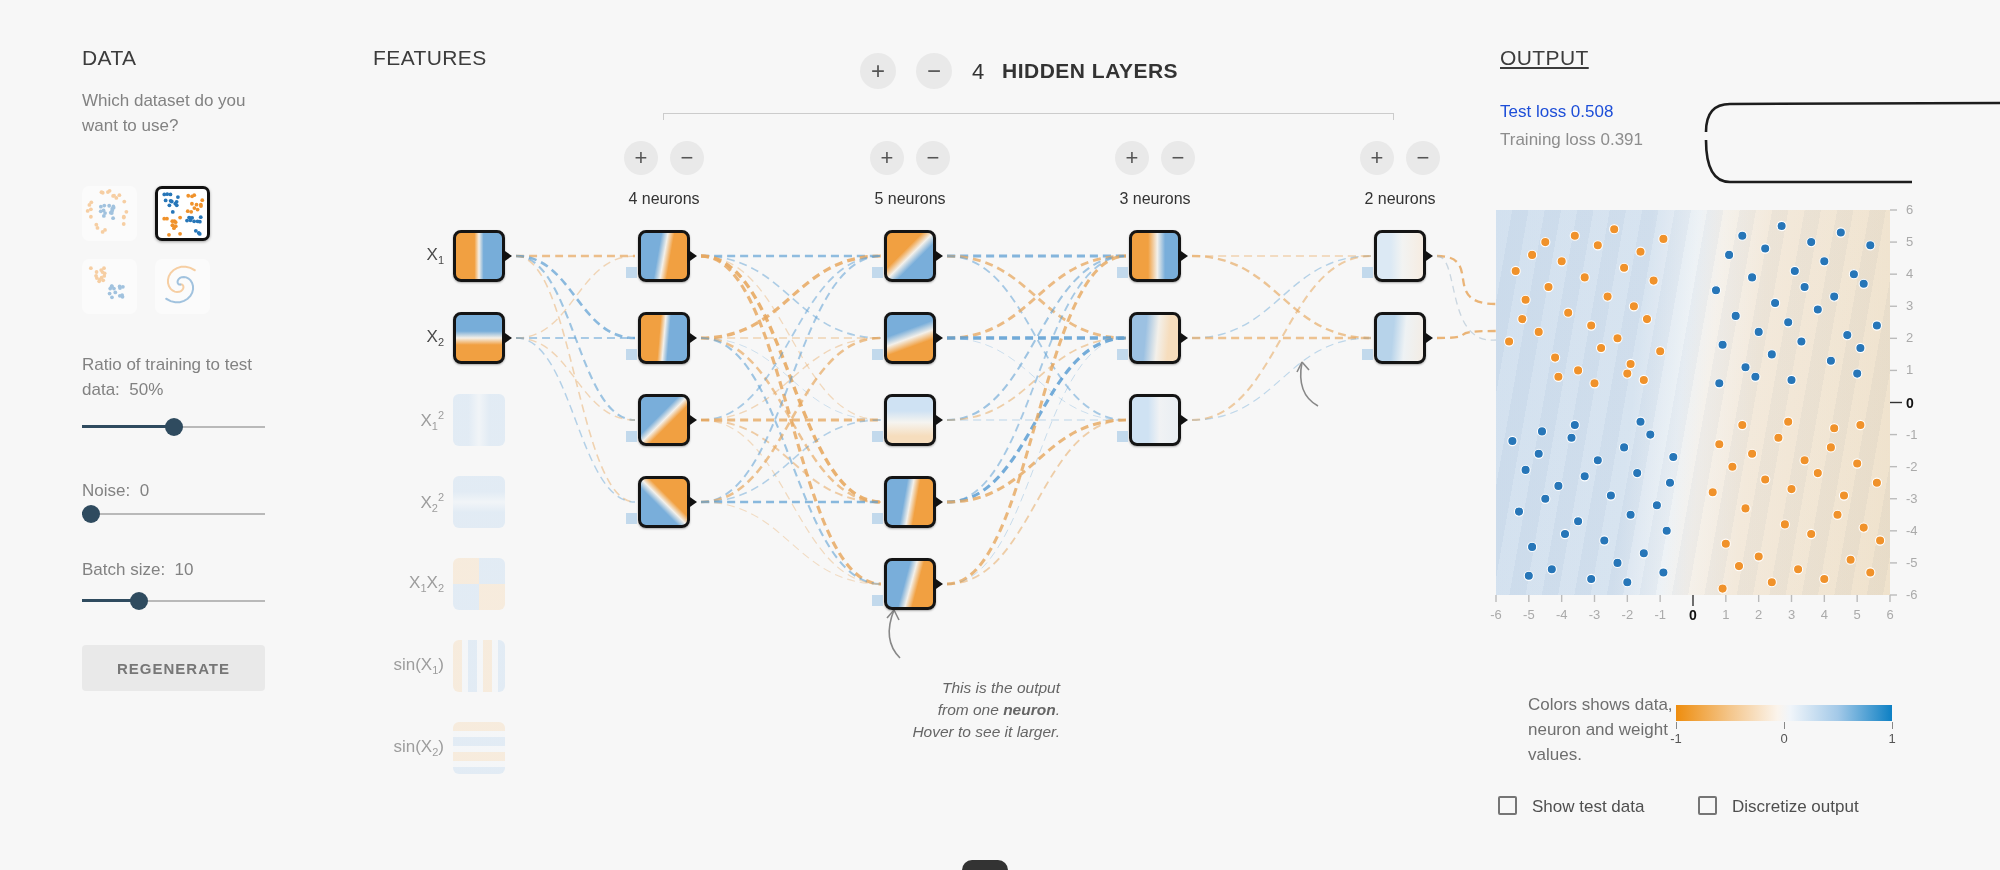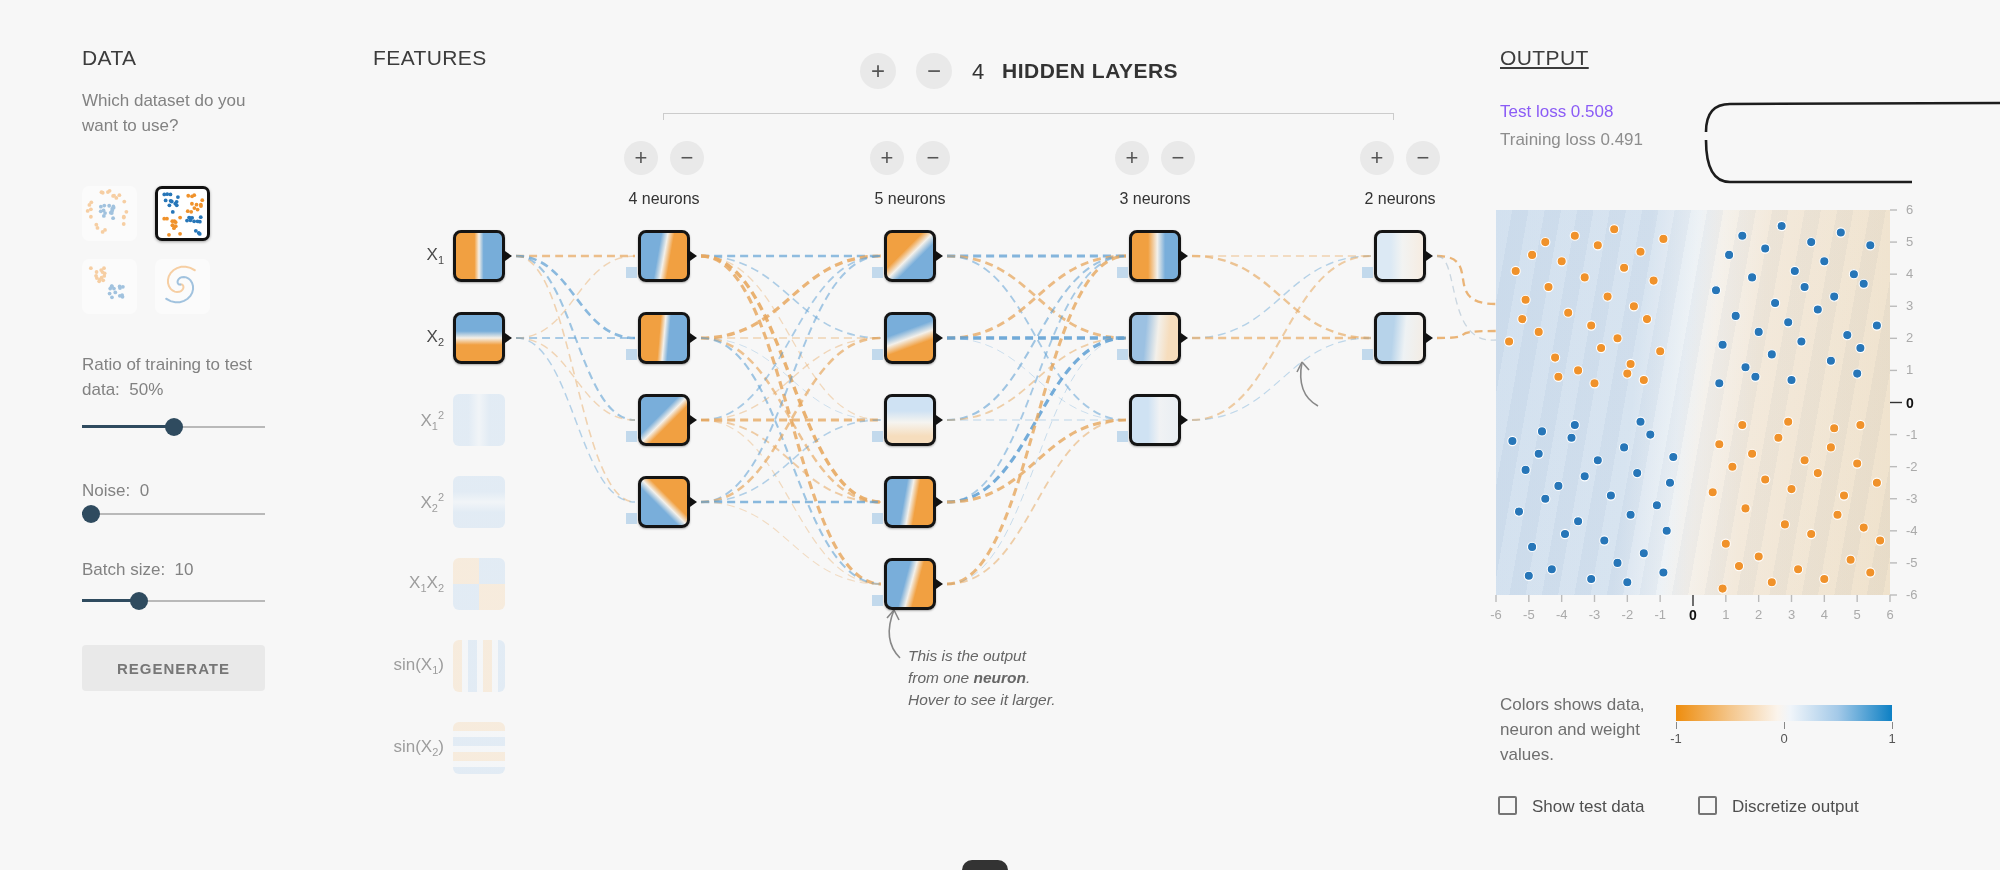--- a/index.html
+++ b/index.html
@@ -37,21 +37,21 @@
   .hdr-label{position:absolute;font-size:21px;color:#333;letter-spacing:.5px;font-weight:bold;}
   .bracket{position:absolute;height:6px;border-top:1.5px solid #ccc;border-left:1.5px solid #ccc;border-right:1.5px solid #ccc;}
   .nlabel{position:absolute;font-size:16px;color:#333;text-align:center;width:120px;}
   
   .loss-line{position:absolute;font-size:17px;}
   #plot{position:absolute;background:
      linear-gradient(96deg,#d0dfee 0%,#d5e2ef 36%,#ecf1f5 47%,#f4f0ea 53%,#f2e8d9 64%,#eee0c9 100%);}
   #plot .bands{position:absolute;inset:0;background:repeating-linear-gradient(100deg,rgba(255,255,255,.06) 0 16px,rgba(110,140,180,.05) 16px 32px);}
   .tick-label{position:absolute;font-size:13px;color:#aaa;}
   .tick-label.zero{color:#111;font-weight:700;font-size:14px;}
-  .caption{position:absolute;font-size:17px;color:#6f6f6f;line-height:25px;}
+  .caption{position:absolute;font-size:17px;color:#6f6f6f;line-height:25px;margin-left:28px;}
   .cbar{position:absolute;height:16px;background:linear-gradient(90deg,#ee8d0e 0%,#f4c68b 25%,#fbf4ec 47%,#f0f5fa 53%,#a3c9e8 75%,#0d80c4 100%);}
   .cbar-tick{position:absolute;width:1px;height:7px;background:#888;}
   .cbar-lab{position:absolute;font-size:13px;color:#555;transform:translateX(-50%);}
   .chk{position:absolute;width:19px;height:19px;border:2px solid #757575;border-radius:2px;background:transparent;box-sizing:border-box;cursor:pointer;}
   .chk-lab{position:absolute;font-size:17px;color:#4f4f4f;cursor:pointer;}
   .annot{position:absolute;font-size:15.5px;font-style:italic;color:#666;line-height:22px;}
   .annot b{font-weight:700;}
   svg.abs{position:absolute;}
   #edges{position:absolute;left:0;top:0;z-index:1;}
   .layer-el{z-index:2;}
@@ -364,22 +364,22 @@
         <div class="nub"></div>
         <div class="bias"></div>
       </div>
       <div class="sq active layer-el" style="left: 1374px; top: 312px; background: linear-gradient(95deg, rgb(183, 211, 234) 0%, rgb(183, 211, 234) 35%, rgb(238, 242, 244) 60%, rgb(243, 236, 228) 100%);">
         <div class="nub"></div>
         <div class="bias"></div>
       </div>
     </div>
 
   <div class="sect-title" style="left:1500px;top:46px;text-decoration:underline;">OUTPUT</div>
-  <div class="loss-line" style="left:1500px;top:102px;color:#8b5cf6;">Test loss 0.508</div>
-  <div class="loss-line" style="left:1500px;top:130px;color:#8d8d8d;">Training loss 0.491</div>
+  <div class="loss-line" style="left:1500px;top:102px;color:#1d4ed8;">Test loss 0.508</div>
+  <div class="loss-line" style="left:1500px;top:130px;color:#8d8d8d;">Training loss 0.391</div>
 
   <svg class="abs" style="left:1690px;top:90px;" width="310" height="110">
     <path d="M 16,42 Q 16,14 40,14 L 310,13" fill="none" stroke="#1d1d1d" stroke-width="2.6"></path>
     <path d="M 16,50 Q 16,92 40,92 L 222,92" fill="none" stroke="#1d1d1d" stroke-width="2.6"></path>
   </svg>
 
   <div id="plot" style="left:1496px;top:210px;width:394px;height:385px;">
     <div class="bands"></div>
     <svg class="abs" style="left:0;top:0;" width="394" height="385">
         <circle cx="220.0" cy="80.2" r="4.6" fill="#2776b8" stroke="#fff" stroke-width="1.1"></circle>
@@ -588,20 +588,20 @@
       <div class="chk" style="left: 1498px; top: 796px;"></div>
       <div class="chk-lab" style="left: 1532px; top: 797px;">Show test data</div>
       <div class="chk" style="left: 1698px; top: 796px;"></div>
       <div class="chk-lab" style="left: 1732px; top: 797px;">Discretize output</div>
     </div>
 
   <svg class="abs" style="left:1282px;top:348px;" width="60" height="64">
     <path d="M 36,58 Q 14,46 20,14" fill="none" stroke="#888" stroke-width="1.6"></path>
     <path d="M 20,14 L 15,24 M 20,14 L 27,22" fill="none" stroke="#888" stroke-width="1.6"></path>
   </svg>
-  <div class="annot" style="left:908px;top:645px;width:152px;" id="annot-1"><span>This is the output from one </span><b>neuron</b><span>. Hover to see it larger.</span></div>
+  <div class="annot" style="left:908px;top:677px;width:152px;text-align:right;" id="annot-1"><span>This is the output from one </span><b>neuron</b><span>. Hover to see it larger.</span></div>
   <svg class="abs" style="left:872px;top:602px;" width="44" height="60">
     <path d="M 28,56 Q 10,38 22,8" fill="none" stroke="#888" stroke-width="1.6"></path>
     <path d="M 22,8 L 15,16 M 22,8 L 27,18" fill="none" stroke="#888" stroke-width="1.6"></path>
   </svg>
 
   <div id="peek" style="left:962px;top:860px;width:46px;height:10px;"></div>
 </div>
 
 </body></html>

